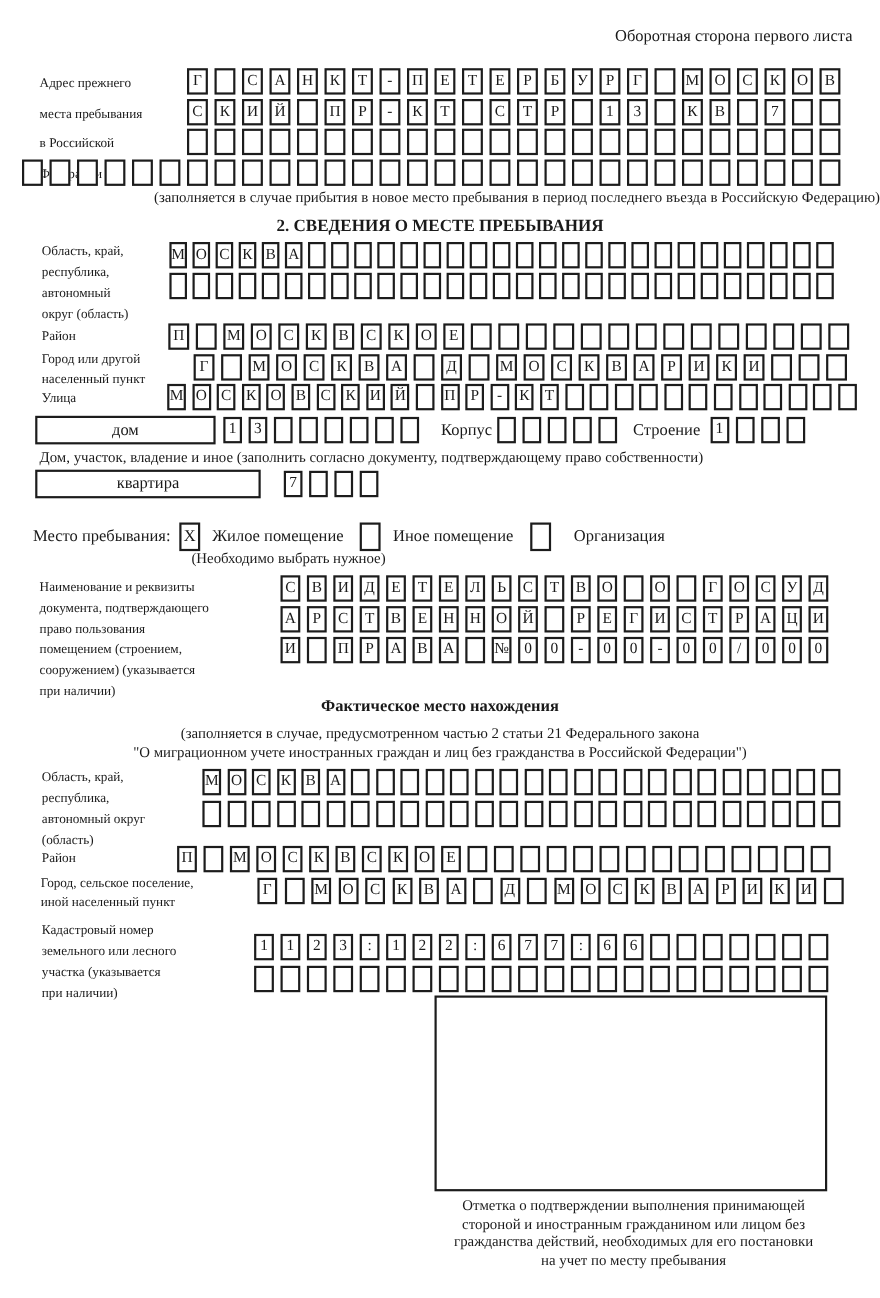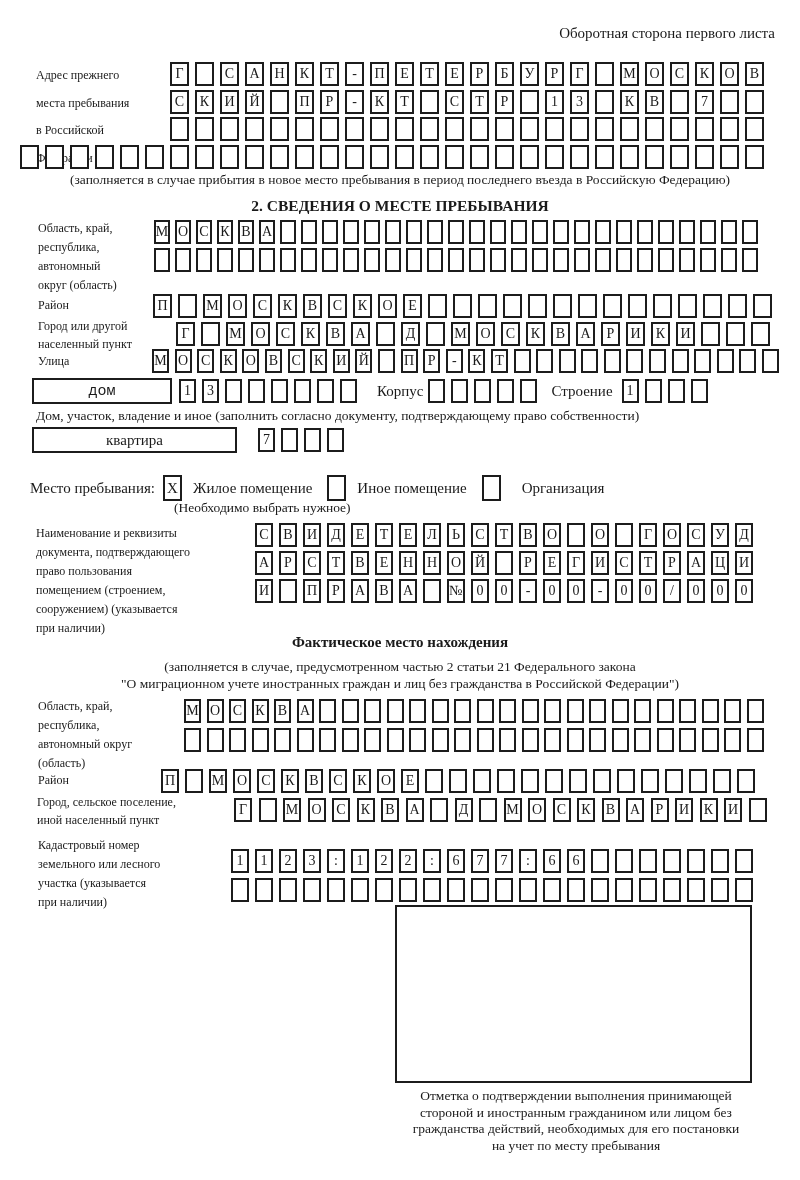--- a/index.html
+++ b/index.html
@@ -161,21 +161,21 @@
       <div class="cell"></div>
       <div class="cell"></div>
       <div class="cell"></div>
       <div class="cell"></div>
       <div class="cell"></div>
       <div class="cell"></div>
       <div class="cell"></div>
       <div class="cell"></div>
       <div class="cell"></div>
     </div>
-  <div class="abs note center" style="top:172px;">(заполняется в случае прибытия в новое место пребывания в период последнего въезда в Российскую Федерацию)</div>
+  <div class="abs note center" style="top:172px;text-align:right;">(заполняется в случае прибытия в новое место пребывания в период последнего въезда в Российскую Федерацию)</div>
 
   <div class="abs center bold" style="top:197px;font-size:15.5px;">2. СВЕДЕНИЯ О МЕСТЕ ПРЕБЫВАНИЯ</div>
 
   <div class="abs lbl" style="top:219px;left:38px;">Область, край,
 республика,
 автономный
 округ (область)</div>
   <div class="abs rowstack" style="top:220px;left:154px;--rg:4px;">
     <div class="boxrow pB">
         <div class="cell">М</div>
@@ -325,21 +325,21 @@
       <div class="cell"></div>
       <div class="cell"></div>
       <div class="cell"></div>
       <div class="cell"></div>
       <div class="cell"></div>
       <div class="cell"></div>
       <div class="cell"></div>
     </div>
 
   <div class="abs inline-row" style="top:378px;left:32px;">
-    <div class="named-box" style="width:140px;margin-right:7px;font-family:Liberation Mono, monospace;">дом</div>
+    <div class="named-box" style="width:164px;margin-right:7px;">дом</div>
     <div class="boxrow pG">
         <div class="cell">1</div>
         <div class="cell">3</div>
         <div class="cell"></div>
         <div class="cell"></div>
         <div class="cell"></div>
         <div class="cell"></div>
         <div class="cell"></div>
         <div class="cell"></div>
       </div>

